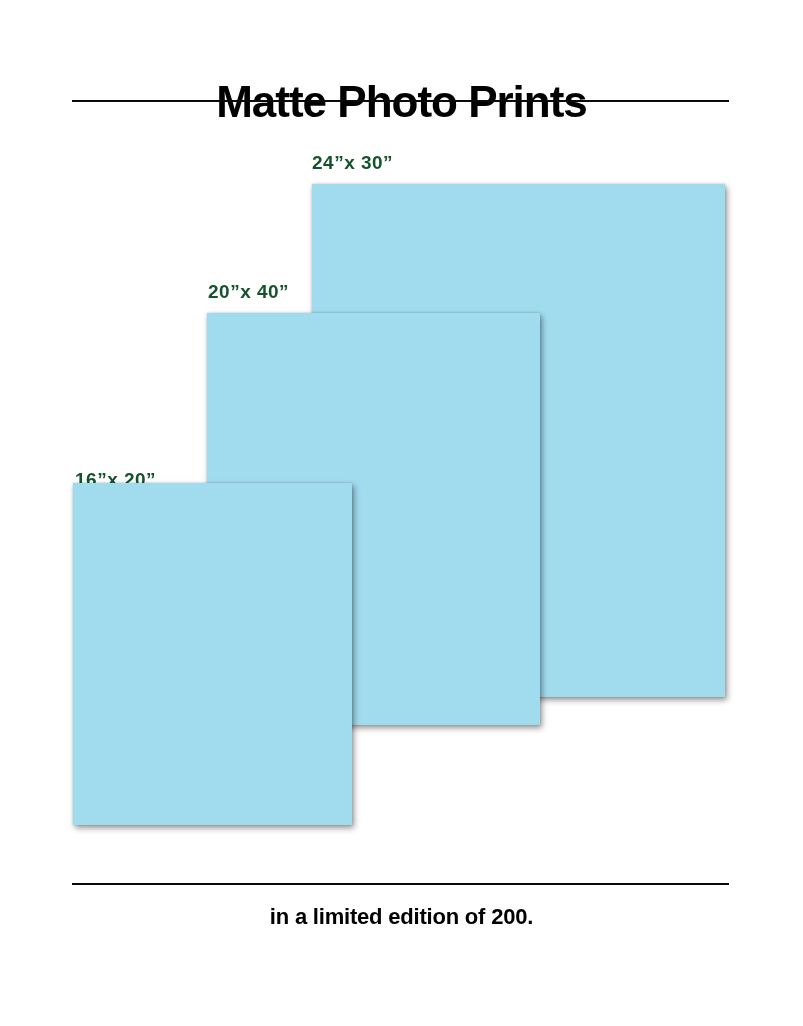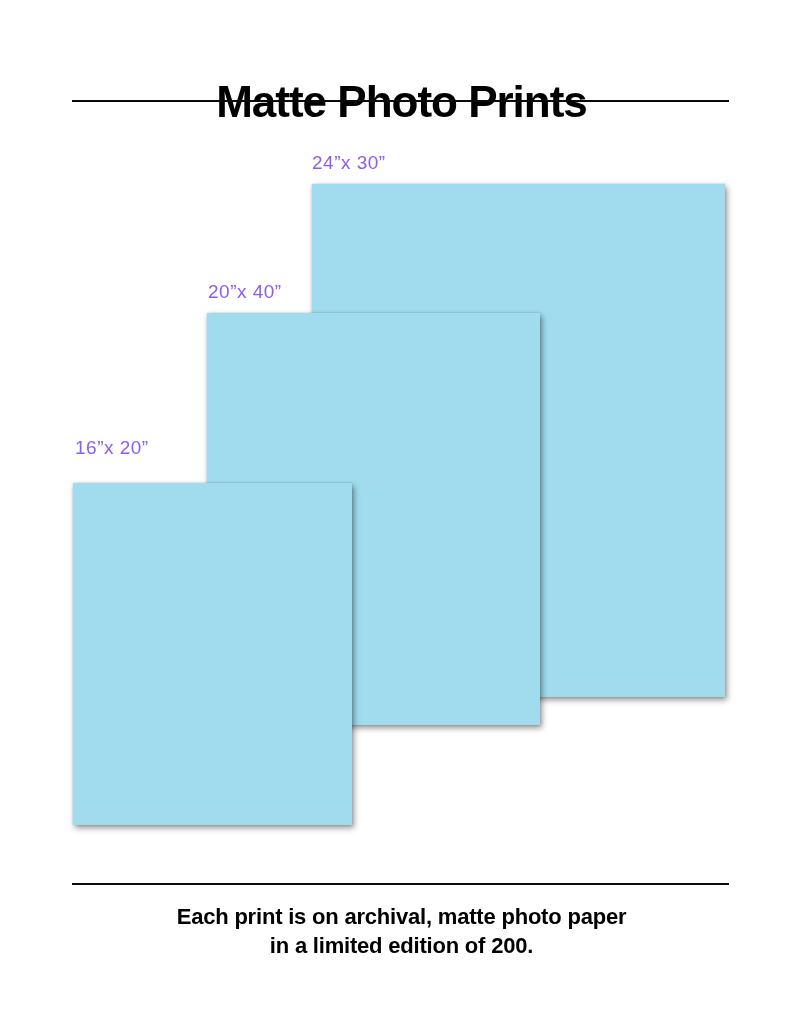--- a/index.html
+++ b/index.html
@@ -33,31 +33,31 @@
   .divider-bottom { top: 883px; }
 
   .print-rect {
     position: absolute;
     background: #A1DCEE;
     box-shadow: 0 0 2px rgba(0,0,0,0.18), 2px 3px 6px rgba(0,0,0,0.42);
   }
   .print-label {
     position: absolute;
     font-size: 19px;
-    font-weight: normal;
-    color: #8b5cf6;
+    font-weight: bold;
+    color: #14532d;
     letter-spacing: 0.5px;
     white-space: nowrap;
   }
   .rect-24x30 { left: 312px; top: 184px; width: 413px; height: 513px; z-index: 1; }
   .label-24x30 { left: 312px; top: 152px; z-index: 1; }
   .rect-20x24 { left: 207px; top: 313px; width: 333px; height: 412px; z-index: 2; }
   .label-20x24 { left: 208px; top: 281px; z-index: 2; }
   .rect-16x20 { left: 73px;  top: 483px; width: 279px; height: 342px; z-index: 3; }
-  .label-16x20 { left: 75px;  top: 437px; z-index: 3; }
+  .label-16x20 { left: 75px;  top: 469px; z-index: 3; }
 
   .footer-caption {
     position: absolute;
     left: 0;
     top: 902px;
     width: 803px;
     text-align: center;
     font-size: 22px;
     font-weight: bold;
     line-height: 29px;
@@ -81,15 +81,14 @@
   <div class="print-rect rect-20x24"></div>
 
   <div class="print-label label-16x20">16”x 20”</div>
   <div class="print-rect rect-16x20"></div>
 
 </div>
 
 <div class="divider divider-bottom"></div>
 
 <div class="footer-caption">
-  <div>Each print is on archival, matte photo paper</div>
   <div>in a limited edition of 200.</div>
 </div>
 
 </body></html>

